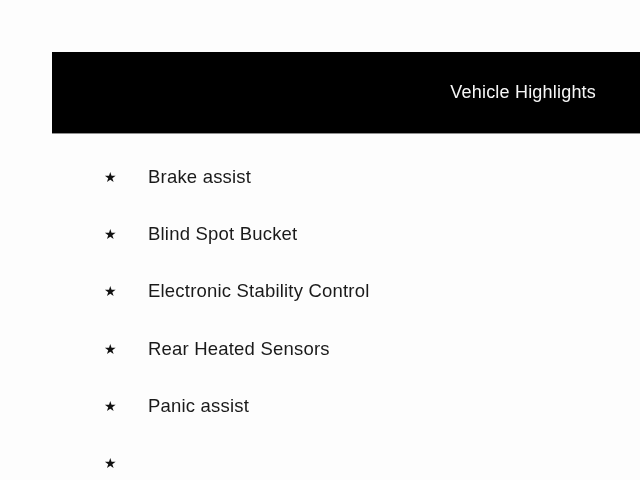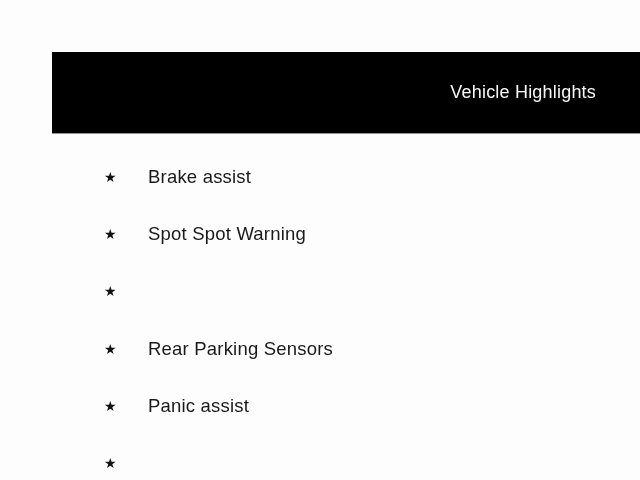--- a/index.html
+++ b/index.html
@@ -56,28 +56,29 @@
   <span class="header-title">Vehicle Highlights</span>
 </div>
 
 <ul class="highlights-list">
   <li class="highlight-item">
     <span class="star">★</span>
     <span class="item-label">Brake assist</span>
   </li>
   <li class="highlight-item">
     <span class="star">★</span>
-    <span class="item-label">Spot Spot Warning</span>
+    <span class="item-label">Blind Spot Bucket</span>
   </li>
   <li class="highlight-item">
     <span class="star">★</span>
+    <span class="item-label">Electronic Stability Control</span>
   </li>
   <li class="highlight-item">
     <span class="star">★</span>
-    <span class="item-label">Rear Parking Sensors</span>
+    <span class="item-label">Rear Heated Sensors</span>
   </li>
   <li class="highlight-item">
     <span class="star">★</span>
     <span class="item-label">Panic assist</span>
   </li>
   <li class="highlight-item">
     <span class="star">★</span>
   </li>
   <li class="highlight-item">
     <span class="star">★</span>

